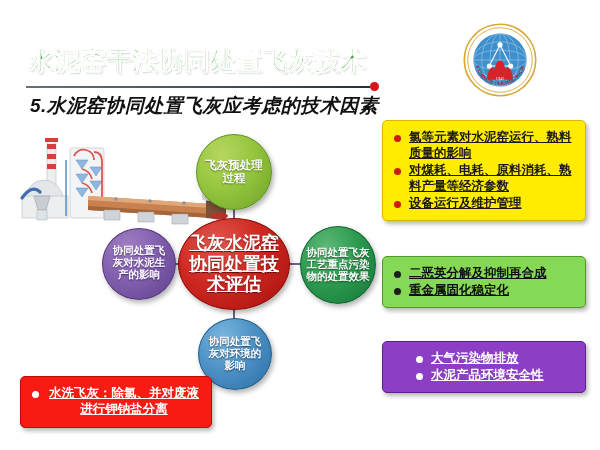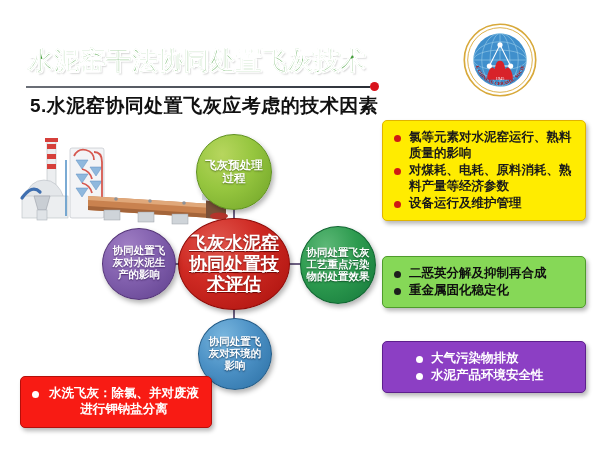--- a/index.html
+++ b/index.html
@@ -49,20 +49,21 @@
   }
   #sub-title {
     position: absolute;
     left: 30px; top: 93px;
     font-size: 19px;
     font-weight: bold;
     letter-spacing: 0.5px;
     color: #111111;
     text-shadow: 1px 1px 0 rgba(255,255,255,0.85);
     white-space: nowrap;
+    font-style: italic;
   }
 
   
   #logo {
     position: absolute;
     left: 462px; top: 22px;
     width: 76px; height: 76px;
   }
 
   
@@ -148,21 +149,21 @@
   }
 
   
   .callout {
     position: absolute;
     border-radius: 5px;
     padding: 8px 10px 8px 9px;
     box-shadow: 2px 3px 4px rgba(0,0,0,0.28);
     z-index: 3;
   }
-  .callout ul { list-style: none; }
+  .callout ul { list-style: none; text-decoration: underline; }
   .callout li {
     position: relative;
     padding-left: 17px;
     font-weight: bold;
     line-height: 1.28;
     margin-bottom: 1px;
   }
   .callout li::before {
     content: "";
     position: absolute;

